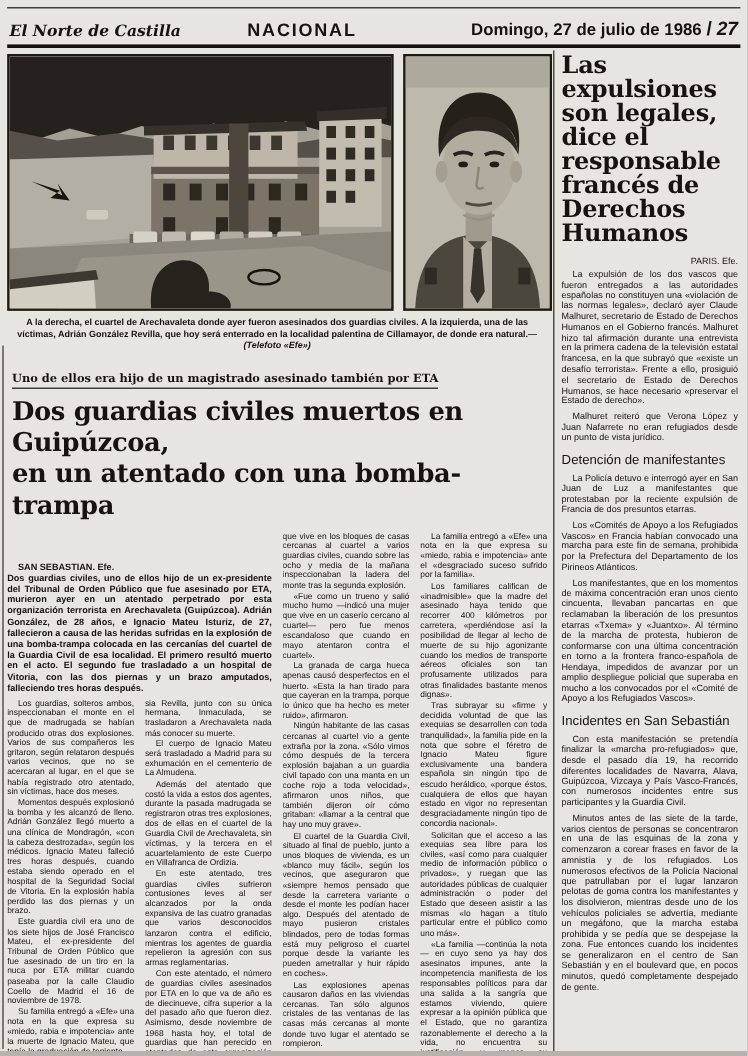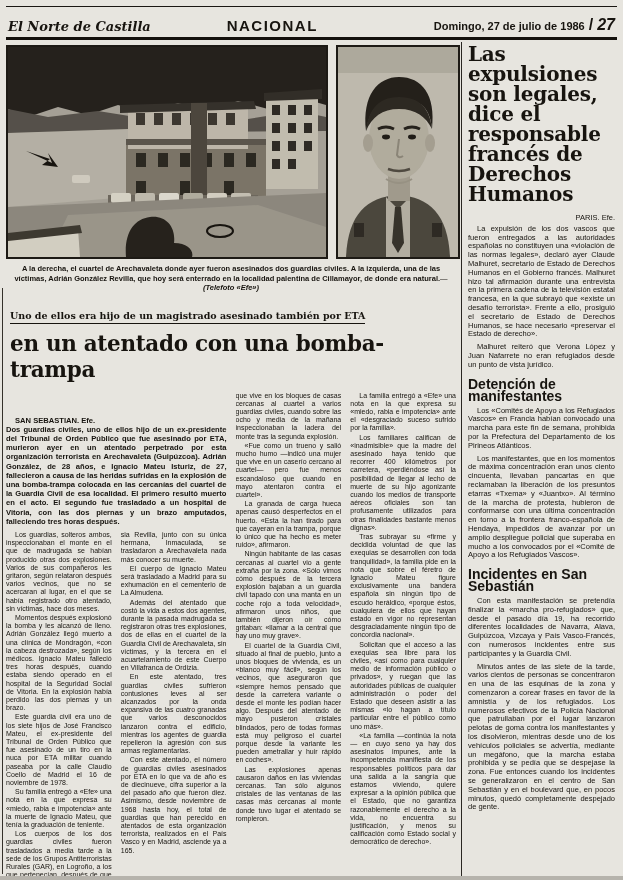--- a/index.html
+++ b/index.html
@@ -13,21 +13,21 @@
     overflow:hidden;
     box-sizing:border-box;
     padding:4px 6px 0 6px;
   }
   
   .top-rule{height:1px;background:#1a1713;margin:2px 0 3px 0;}
   .header-row{display:flex;align-items:flex-end;justify-content:space-between;height:24px;padding:0 2px;}
   .masthead{font-family:"DejaVu Serif",serif;font-weight:bold;font-style:italic;font-size:13px;letter-spacing:0;}
   .section-title{font-size:15px;font-weight:bold;letter-spacing:1.5px;}
   .date-block{display:flex;align-items:flex-end;gap:4px;font-weight:bold;}
-  .date-text{font-size:11px;padding-bottom:2px;padding-left:40px;}
+  .date-text{font-size:14px;padding-bottom:2px;padding-left:40px;}
   .date-slash{font-size:16px;font-weight:bold;}
   .page-num{font-size:16px;font-weight:bold;font-style:italic;}
   .thick-rule{height:3px;background:#14110d;margin:3px 0 0 0;}
 
   
   .content{display:flex;height:840px;border-bottom:1px solid #2a2722;box-sizing:border-box;}
   .main{width:450px;flex:none;padding-top:5px;}
   .vrule{width:1px;background:#2a2722;margin:2px 4px 2px 5px;flex:none;}
   .sidebar{flex:1;padding:2px 2px 0 2px;overflow:hidden;}
 
@@ -61,21 +61,21 @@
   .c3{grid-column:3;grid-row:1/3;}
   .c4{grid-column:4;grid-row:1/3;}
   .bodycol p{margin:0 0 1px 0;text-indent:9px;}
   .cont > p:first-child{text-indent:0;}
 
   
   .sb-headline{font-family:"DejaVu Serif",serif;font-weight:bold;font-size:20px;line-height:20px;margin:2px 0 10px 0;letter-spacing:-0.2px;}
   .sb-dateline{font-size:7.5px;line-height:8.8px;margin:0 0 2px 0;text-indent:6px;text-align:right;}
   .sb-text{font-size:7.5px;line-height:8.8px;text-align:justify;}
   .sb-text p{margin:0 0 4px 0;text-indent:9px;}
-  .sb-subhead{font-size:14px;font-weight:bold;line-height:12px;margin:8px 0 5px 0;}
+  .sb-subhead{font-size:11px;font-weight:normal;line-height:12px;margin:8px 0 5px 0;}
 
   
   .left-edge-rule{position:absolute;left:2px;top:288px;width:1px;height:586px;background:#35312a;}
 </style>
 </head>
 <body>
 
 <div class="page">
   <div class="top-rule"></div>
 
@@ -217,20 +217,21 @@
         </div>
       </div>
 
       <div class="caption"><span>A la derecha, el cuartel de Arechavaleta donde ayer fueron asesinados dos guardias civiles. A la izquierda, una de las víctimas, Adrián González Revilla, que hoy será enterrado en la localidad palentina de Cillamayor, de donde era natural.</span><span class="credit">—(Telefoto «Efe»)</span></div>
 
       <div class="kicker-wrap">
         <span class="kicker">Uno de ellos era hijo de un magistrado asesinado también por ETA</span>
       </div>
 
       <h1 class="headline">
+        <div>Dos guardias civiles muertos en Guipúzcoa,</div>
         <div>en un atentado con una bomba-trampa</div>
       </h1>
 
       <div class="body-grid">
         <div class="lede">
           <div class="dateline">SAN SEBASTIAN. Efe.</div>
           <div>Dos guardias civiles, uno de ellos hijo de un ex-presidente del Tribunal de Orden Público que fue asesinado por ETA, murieron ayer en un atentado perpetrado por esta organización terrorista en Arechavaleta (Guipúzcoa). Adrián González, de 28 años, e Ignacio Mateu Isturiz, de 27, fallecieron a causa de las heridas sufridas en la explosión de una bomba-trampa colocada en las cercanías del cuartel de la Guardia Civil de esa localidad. El primero resultó muerto en el acto. El segundo fue trasladado a un hospital de Vitoria, con las dos piernas y un brazo amputados, falleciendo tres horas después.</div>
         </div>
 
         <div class="bodycol c1">
@@ -278,20 +279,21 @@
 
     <div class="sidebar">
       <h2 class="sb-headline">Las expulsiones son legales, dice el responsable francés de Derechos Humanos</h2>
       <div class="sb-dateline">PARIS. Efe.</div>
       <div class="sb-text">
           <p>La expulsión de los dos vascos que fueron entregados a las autoridades españolas no constituyen una «violación de las normas legales», declaró ayer Claude Malhuret, secretario de Estado de Derechos Humanos en el Gobierno francés. Malhuret hizo tal afirmación durante una entrevista en la primera cadena de la televisión estatal francesa, en la que subrayó que «existe un desafío terrorista». Frente a ello, prosiguió el secretario de Estado de Derechos Humanos, se hace necesario «preservar el Estado de derecho».</p>
           <p>Malhuret reiteró que Verona López y Juan Nafarrete no eran refugiados desde un punto de vista jurídico.</p>
         </div>
       <div class="sb-subhead">Detención de manifestantes</div>
       <div class="sb-text">
+          <p>La Policía detuvo e interrogó ayer en San Juan de Luz a manifestantes que protestaban por la reciente expulsión de Francia de dos presuntos etarras.</p>
           <p>Los «Comités de Apoyo a los Refugiados Vascos» en Francia habían convocado una marcha para este fin de semana, prohibida por la Prefectura del Departamento de los Pirineos Atlánticos.</p>
           <p>Los manifestantes, que en los momentos de máxima concentración eran unos ciento cincuenta, llevaban pancartas en que reclamaban la liberación de los presuntos etarras «Txema» y «Juantxo». Al término de la marcha de protesta, hubieron de conformarse con una última concentración en torno a la frontera franco-española de Hendaya, impedidos de avanzar por un amplio despliegue policial que superaba en mucho a los convocados por el «Comité de Apoyo a los Refugiados Vascos».</p>
         </div>
       <div class="sb-subhead">Incidentes en San Sebastián</div>
       <div class="sb-text">
           <p>Con esta manifestación se pretendía finalizar la «marcha pro-refugiados» que, desde el pasado día 19, ha recorrido diferentes localidades de Navarra, Alava, Guipúzcoa, Vizcaya y País Vasco-Francés, con numerosos incidentes entre sus participantes y la Guardia Civil.</p>
           <p>Minutos antes de las siete de la tarde, varios cientos de personas se concentraron en una de las esquinas de la zona y comenzaron a corear frases en favor de la amnistía y de los refugiados. Los numerosos efectivos de la Policía Nacional que patrullaban por el lugar lanzaron pelotas de goma contra los manifestantes y los disolvieron, mientras desde uno de los vehículos policiales se advertía, mediante un megáfono, que la marcha estaba prohibida y se pedía que se despejase la zona. Fue entonces cuando los incidentes se generalizaron en el centro de San Sebastián y en el boulevard que, en pocos minutos, quedó completamente despejado de gente.</p>
         </div>
     </div>
   </div>

